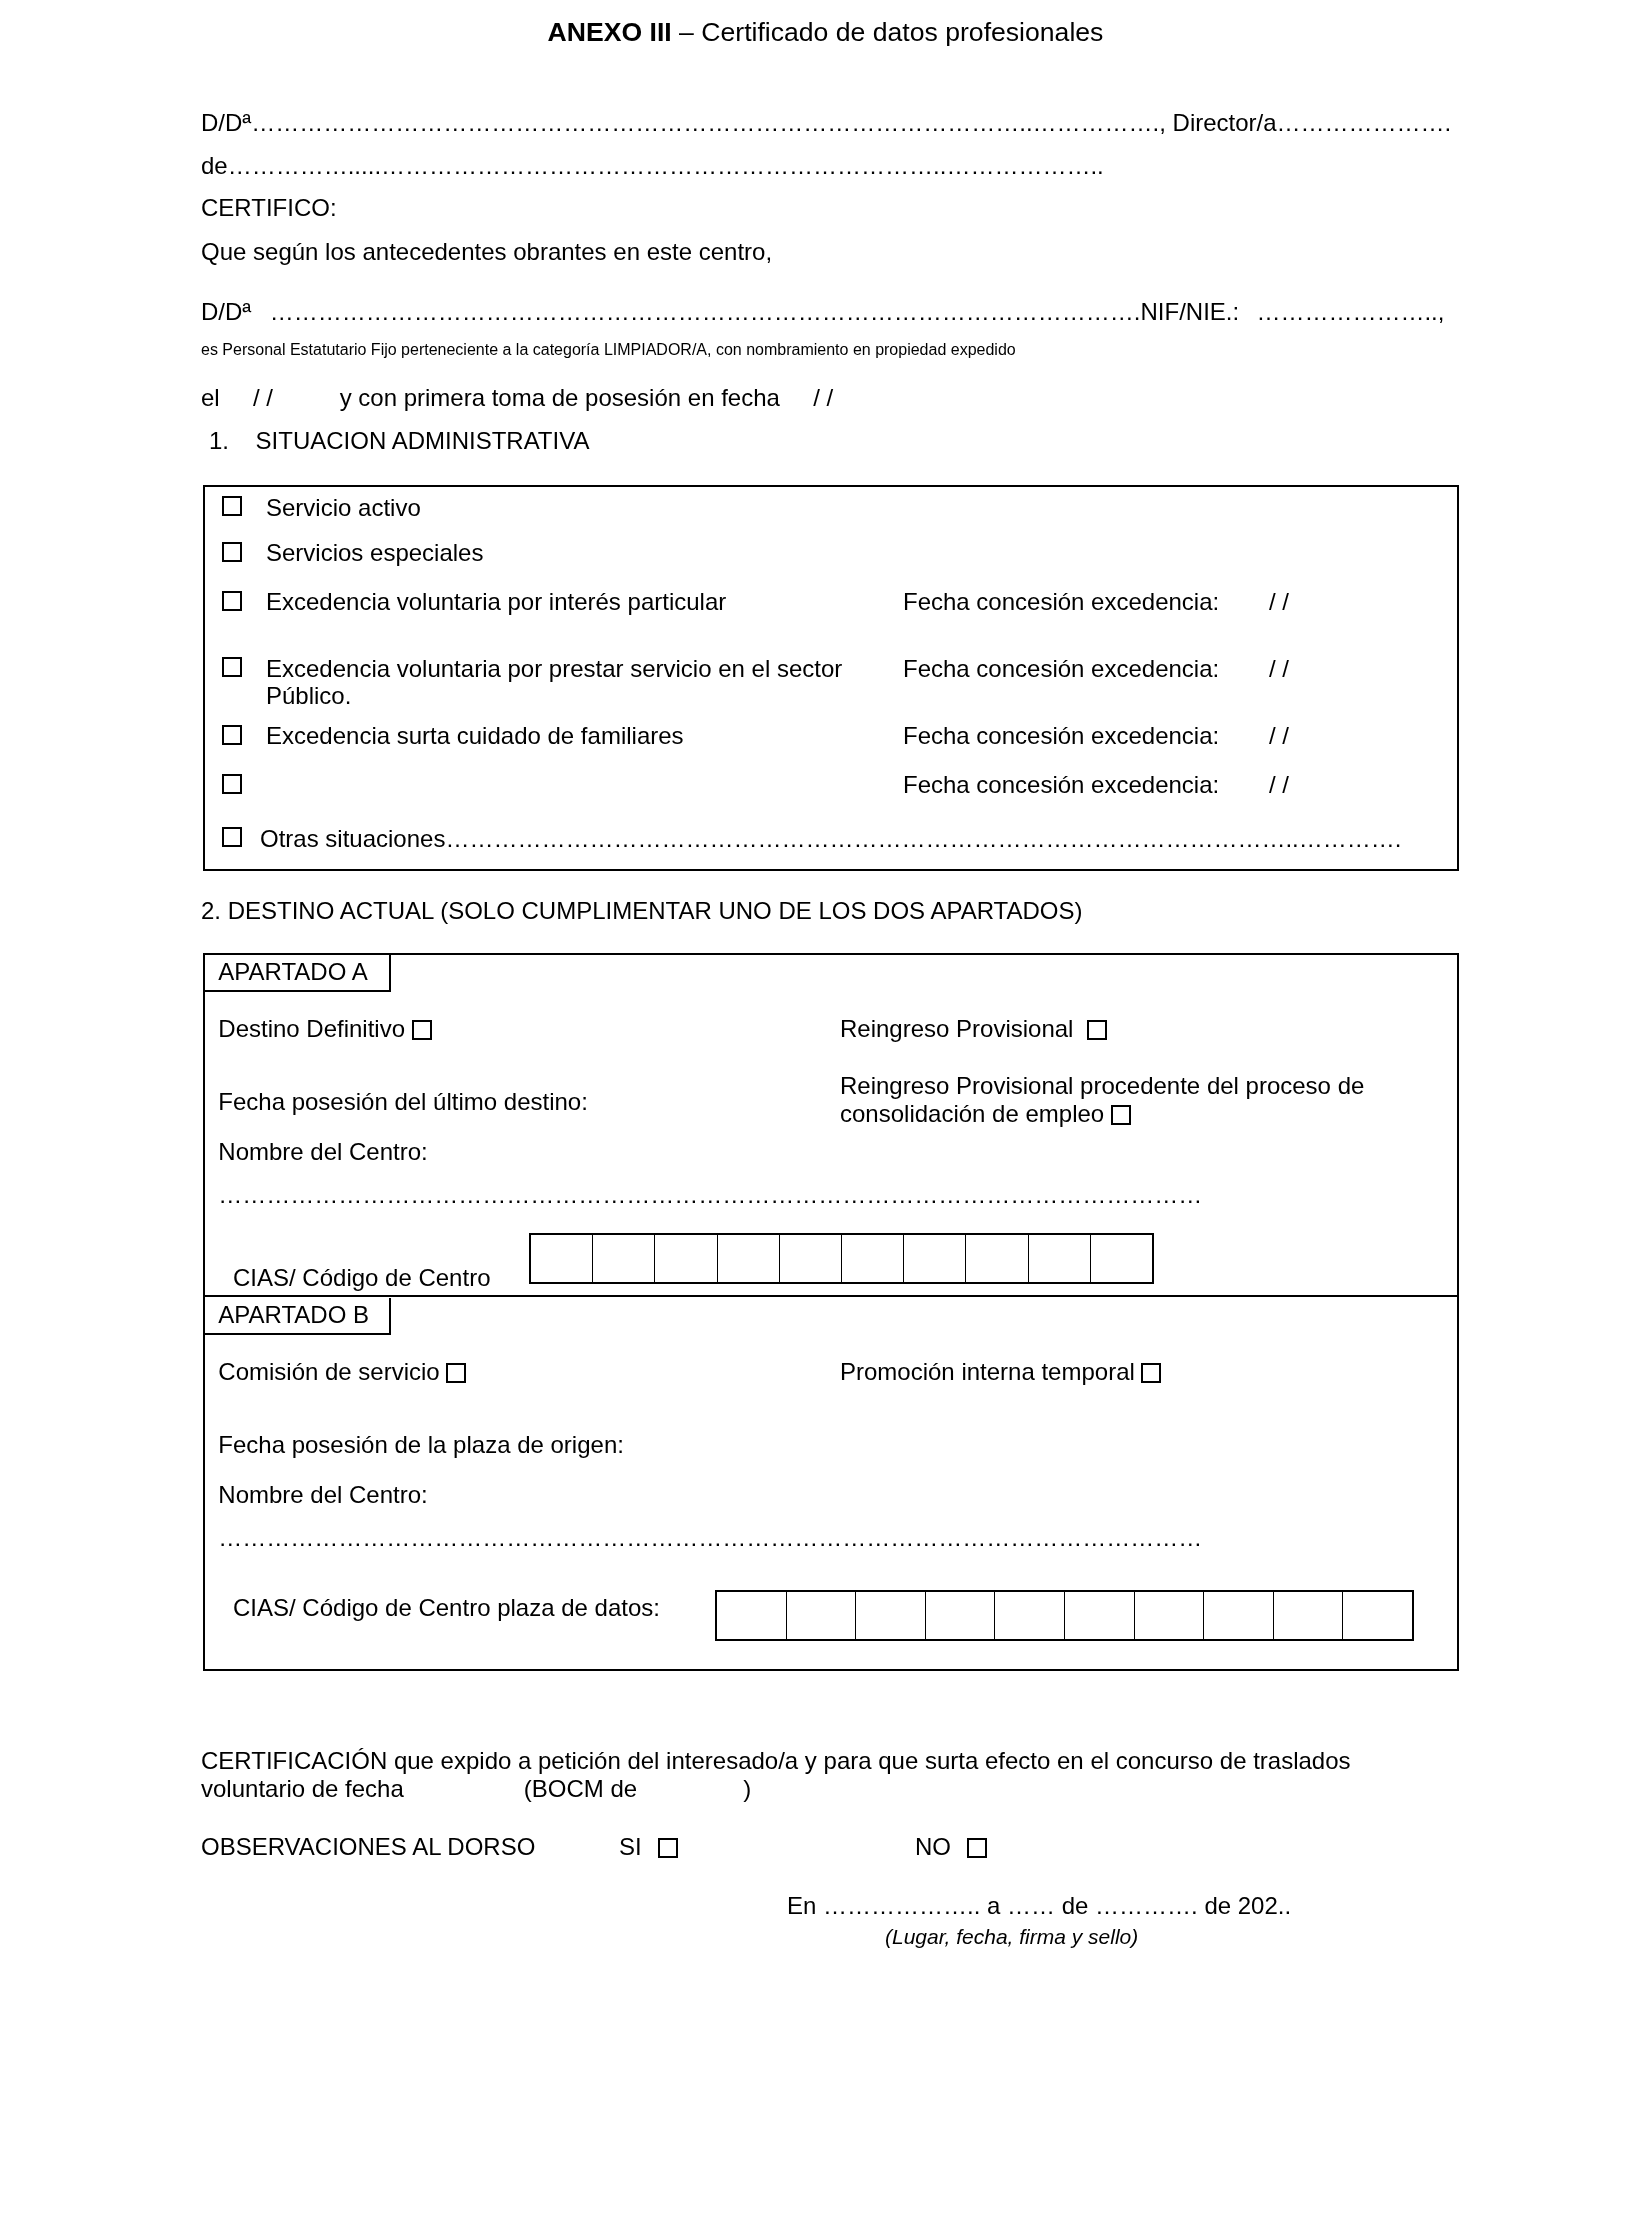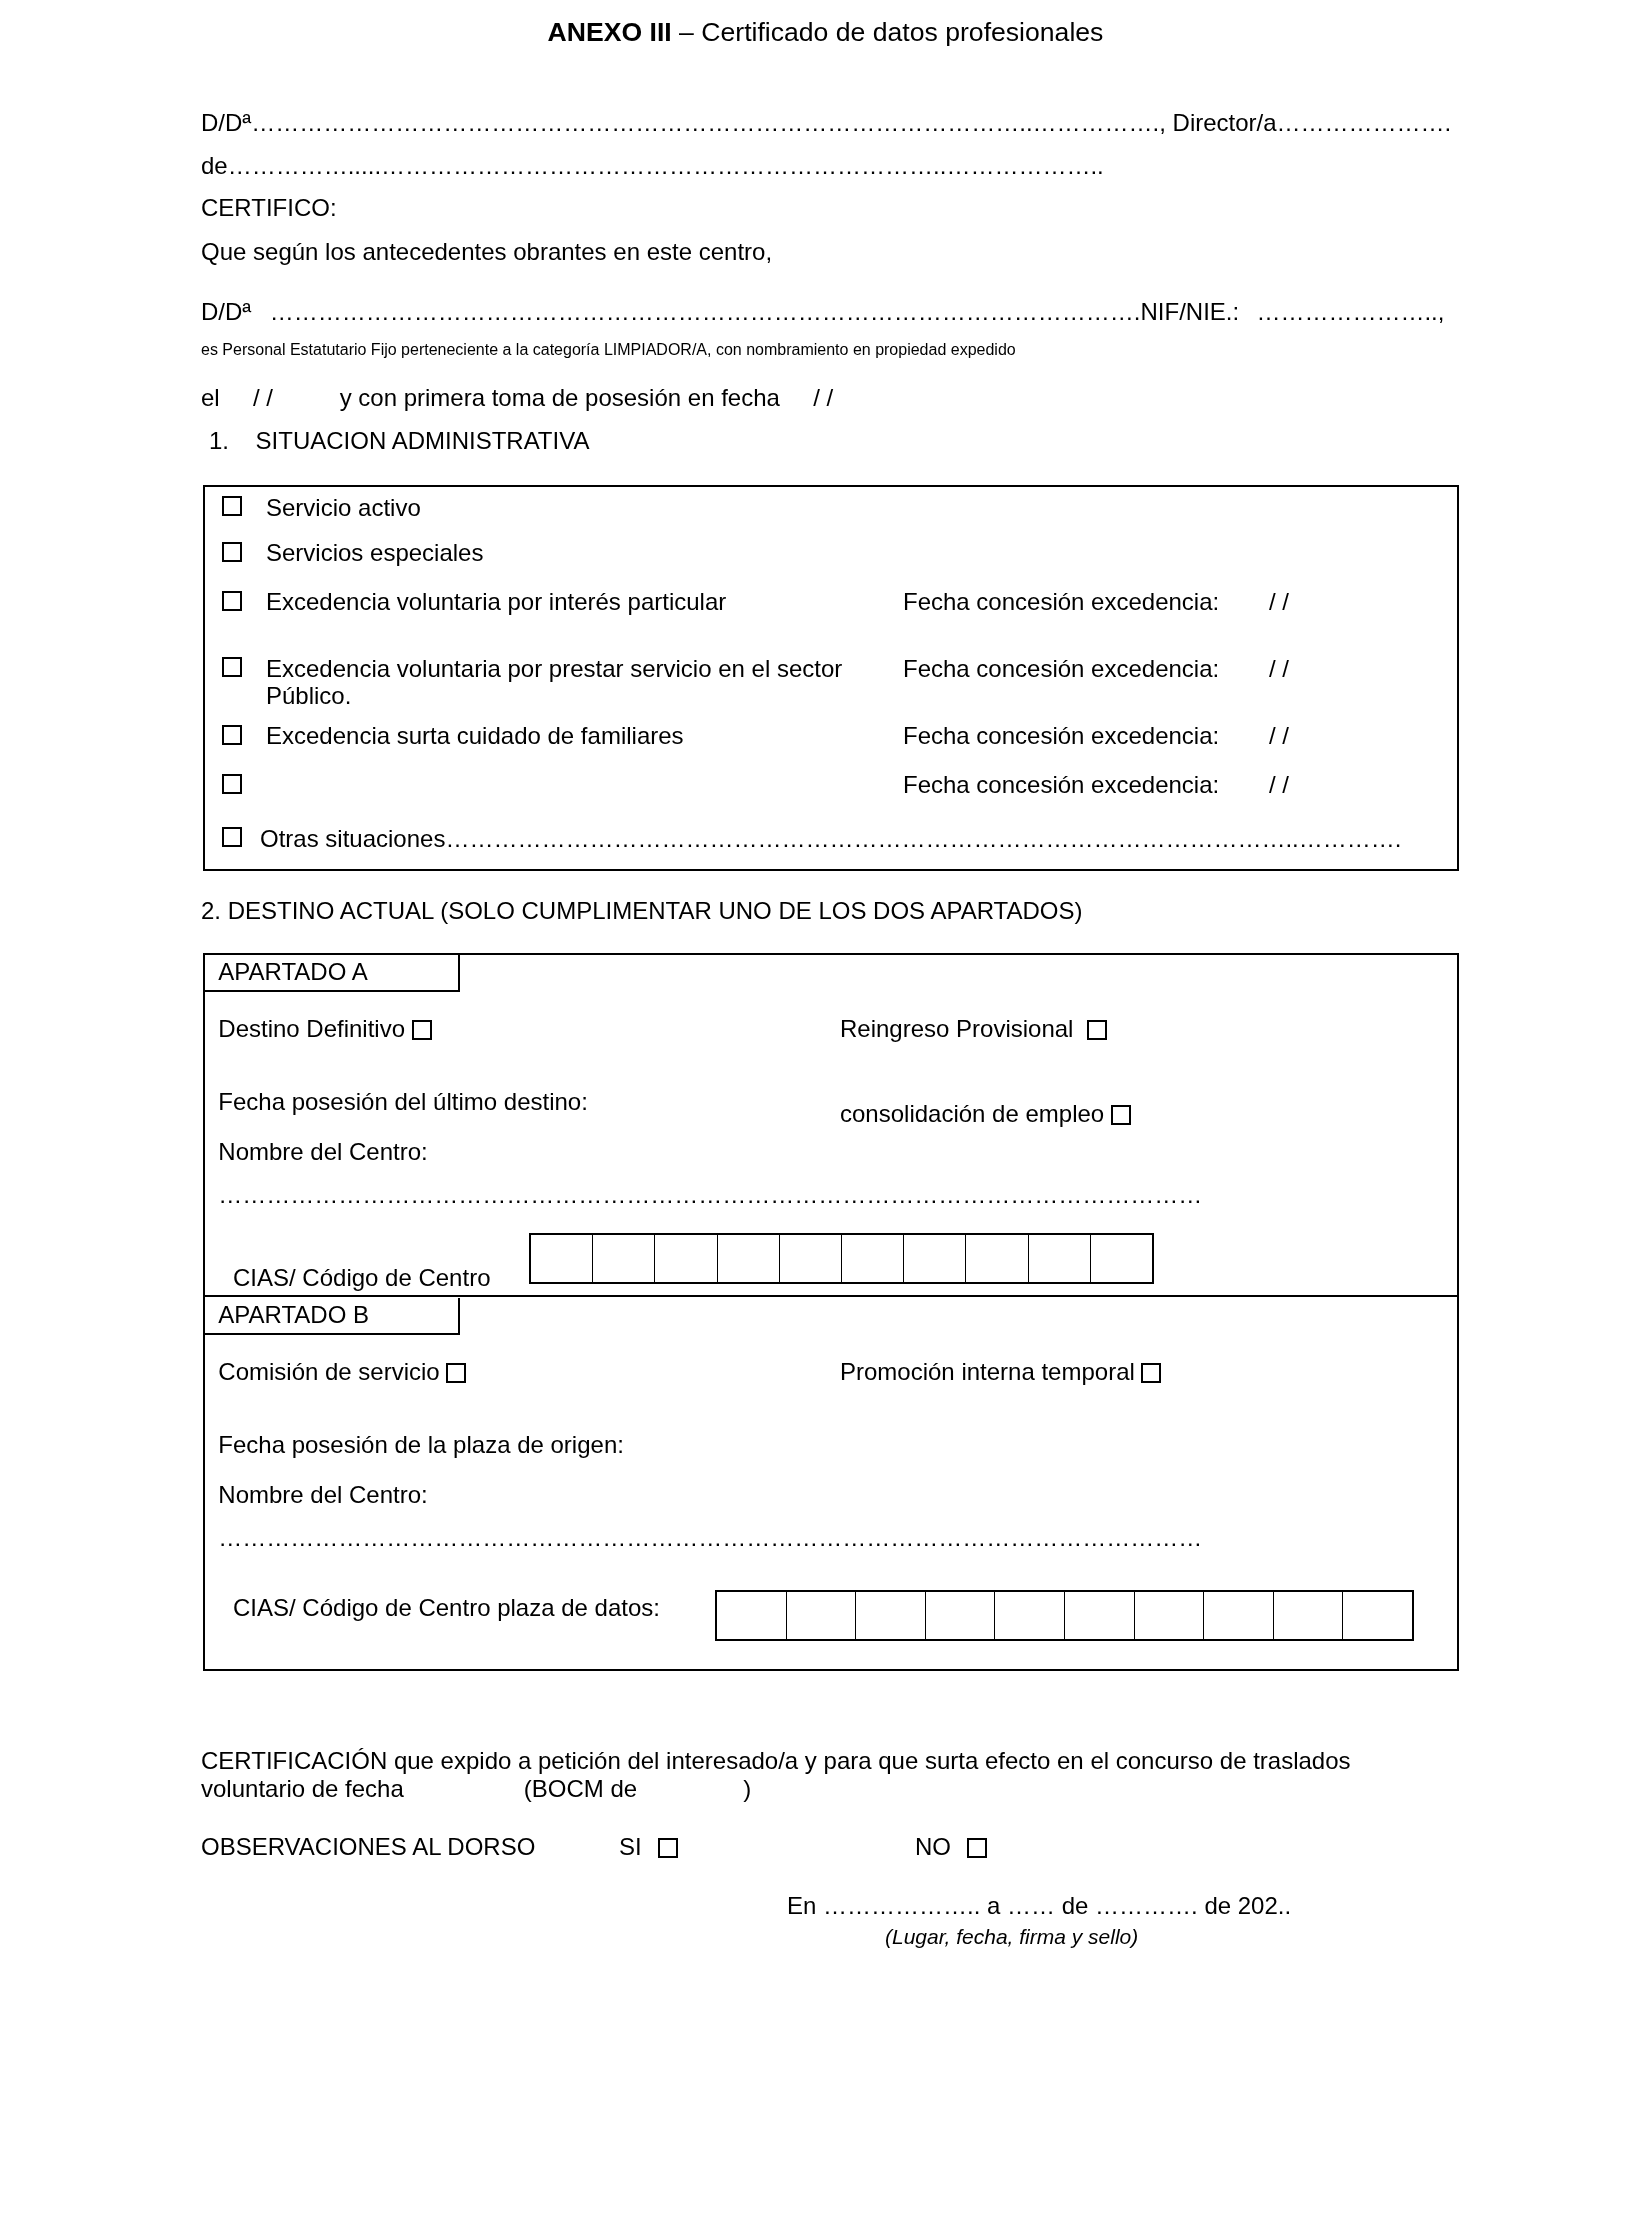--- a/index.html
+++ b/index.html
@@ -12,21 +12,21 @@
   .title { left: 0; width: 1651px; top: 17.3px; text-align: center; font-size: 26.6px; }
   .title b { font-weight: bold; }
   .box { position: absolute; border: 2.7px solid #000; box-sizing: border-box; }
   .cb {
     display: inline-block; width: 20px; height: 20px; border: 2.7px solid #000;
     box-sizing: border-box; vertical-align: -2.7px; background: #fff; cursor: pointer;
   }
   .cb.abs { position: absolute; }
   .tab {
     position: absolute; left: 0; border-right: 2px solid #000; border-bottom: 2px solid #000;
-    box-sizing: border-box; height: 37px; width: 255px; padding: 3.3px 0 0 13.3px;
+    box-sizing: border-box; height: 37px; width: 186px; padding: 3.3px 0 0 13.3px;
   }
   .grid { position: absolute; display: flex; border: 2.7px solid #000; border-left-width: 2px; border-right-width: 2px; box-sizing: border-box; }
   .grid .cell { flex: 1; border-right: 1.3px solid #000; cursor: text; }
   .grid .cell:last-child { border-right: none; }
   .divider { position: absolute; left: 0; right: 0; height: 0; border-top: 2.7px solid #000; }
   .italic { font-style: italic; font-size: 21px; }
 </style>
 </head>
 <body>
 
@@ -100,20 +100,21 @@
   <div class="abs" style="left:13.3px; top:60px;">
     <span>Destino Definitivo</span>
     <span class="cb"></span>
   </div>
   <div class="abs" style="left:635px; top:60px;">
     <span>Reingreso Provisional</span>
     <span style="display:inline-block;width:6.6px;"></span><span class="cb"></span>
   </div>
 
   <div class="abs" style="left:13.3px; top:133px;">Fecha posesión del último destino:</div>
+  <div class="abs" style="left:635px; top:117px;">Reingreso Provisional procedente del proceso de</div>
   <div class="abs" style="left:635px; top:145px;">
     <span>consolidación de empleo</span>
     <span class="cb"></span>
   </div>
 
   <div class="abs" style="left:13.3px; top:183px;">Nombre del Centro:</div>
   <div class="abs" style="left:13.3px; top:226px;">……………………………………………………………………………………………………………</div>
 
   <div class="abs" style="left:28px; top:282px;margin-top:27px;">CIAS/ Código de Centro</div>
   <div class="grid" id="cias-a" style="left:324px; top:278px; width:625px; height:51px;">

